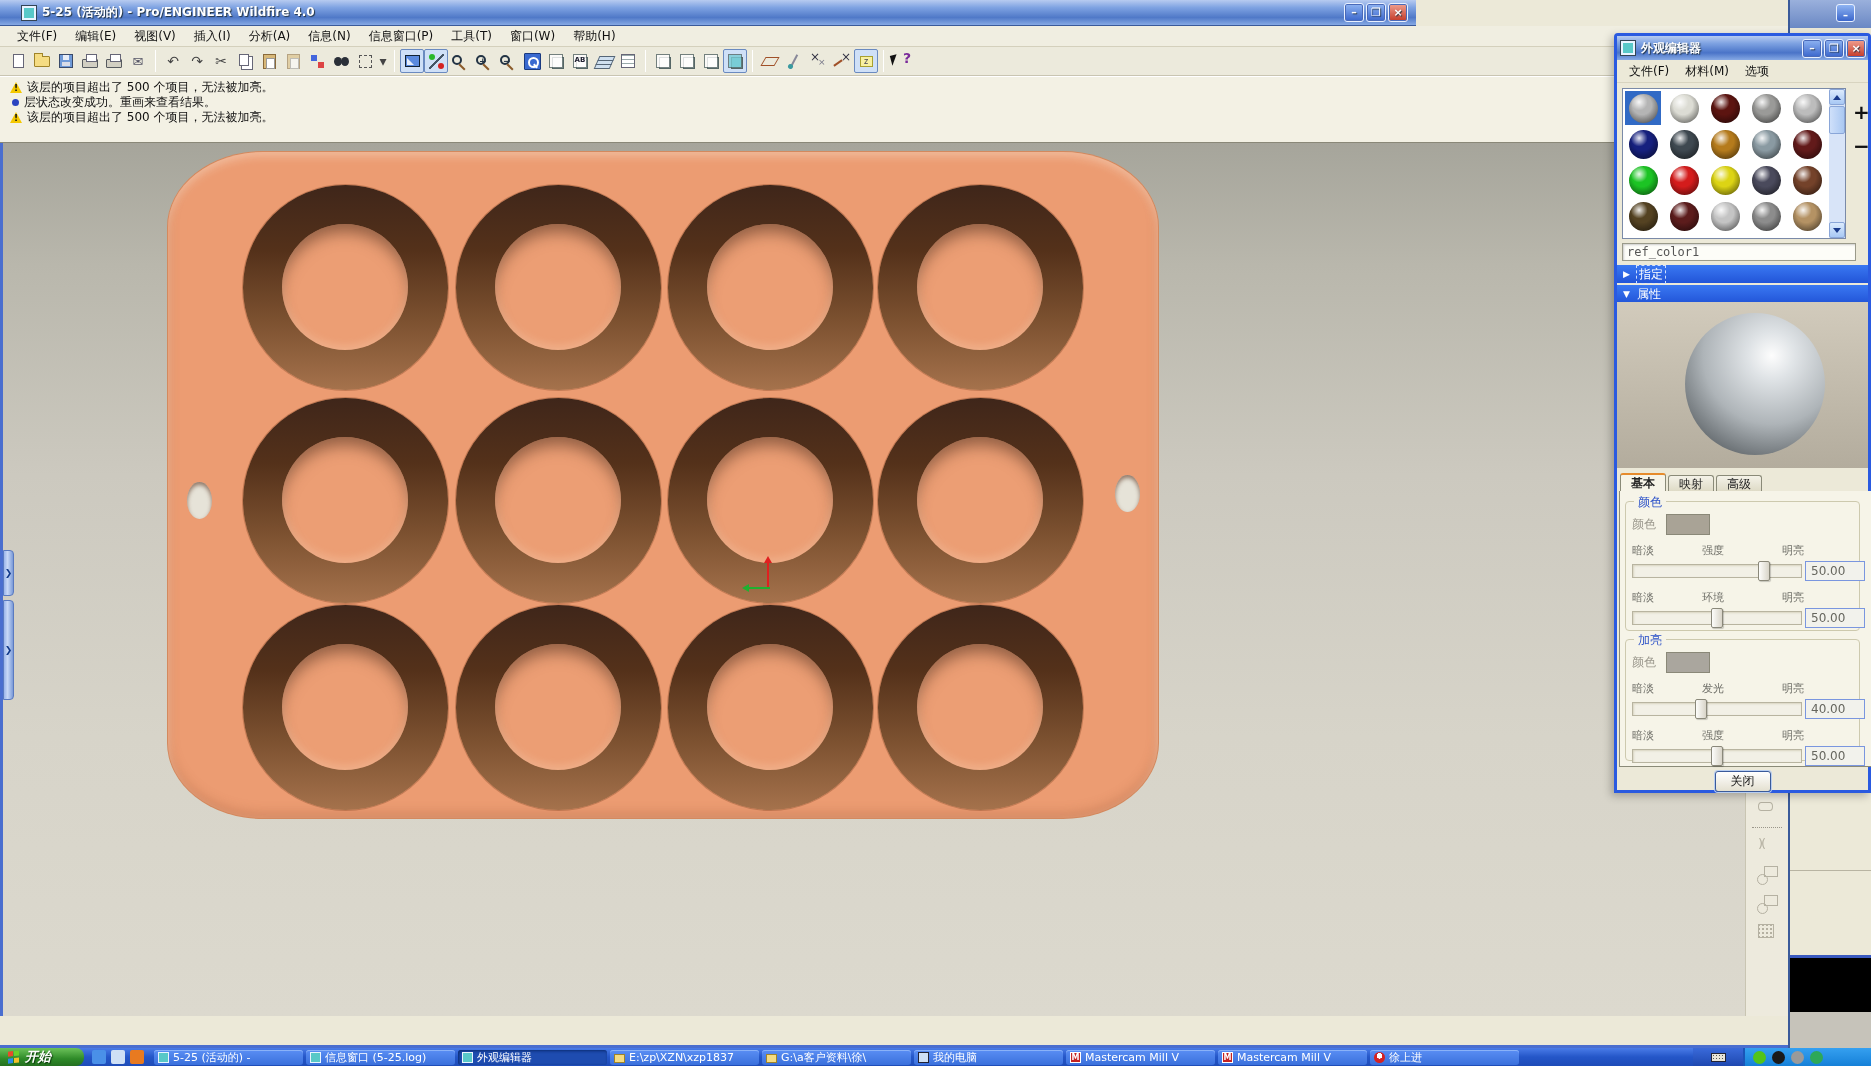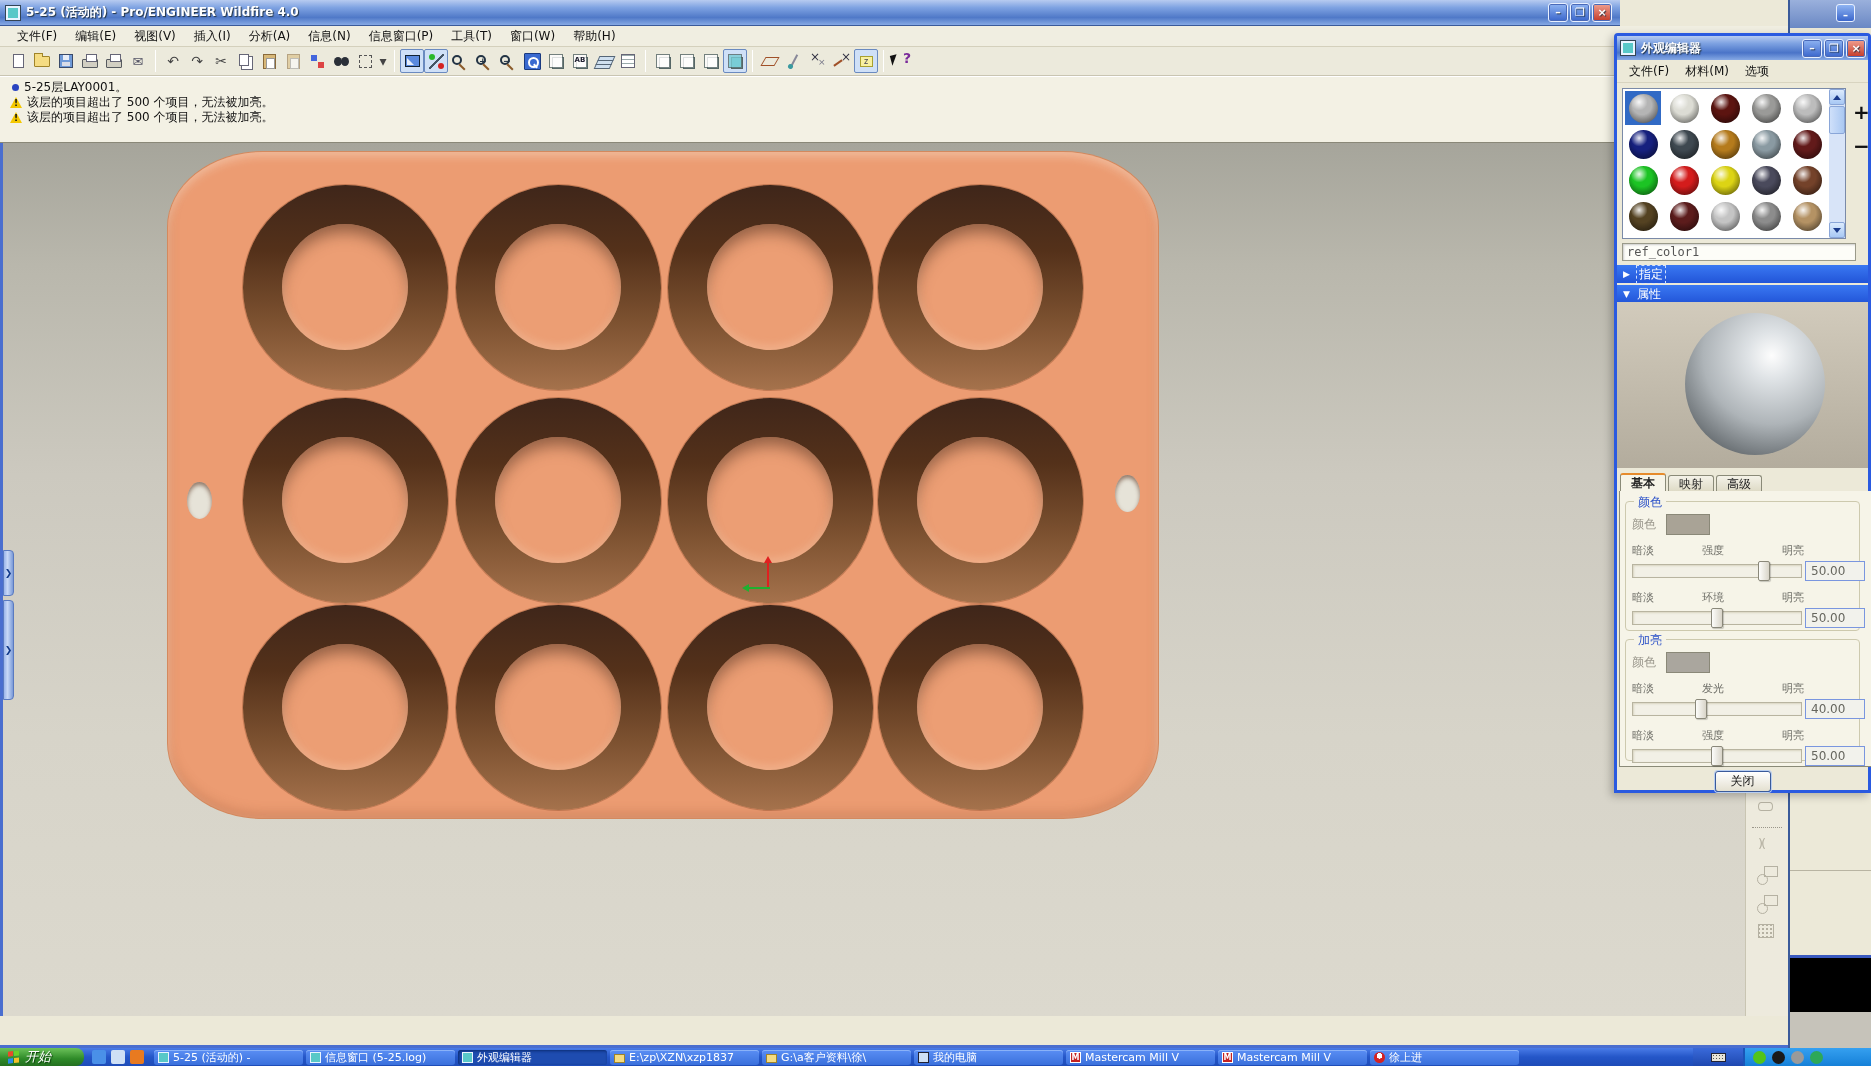--- a/index.html
+++ b/index.html
@@ -2,23 +2,23 @@
 <html><head>
 <meta charset="utf-8">
 <style>
   * { margin:0; padding:0; box-sizing:border-box; }
   html,body { width:1871px; height:1066px; overflow:hidden; }
   body { font-family:"DejaVu Sans","Liberation Sans",sans-serif; font-size:12px; position:relative;
          background:#ece9d8; }
   #screen { position:absolute; left:0; top:0; width:1871px; height:1066px; overflow:hidden; }
 
   
-  #titlebar { position:absolute; left:0; top:0; width:1620px; height:26px;
+  #titlebar { position:absolute; left:0; top:0; width:1416px; height:26px;
     background:linear-gradient(180deg,#b7cbf0 0%,#7fa3e2 30%,#5079c8 70%,#86a9e4 100%);
-    display:flex; align-items:center; padding:0 6px; color:#fff; font-weight:bold;
+    display:flex; align-items:center; padding:0 22px; color:#fff; font-weight:bold;
     text-shadow:1px 1px 1px #234; border-bottom:1px solid #3a5a9a; }
   .app-ico { width:14px; height:14px; background:#58c8c8; border:2px solid #e8f4ff; outline:1px solid #345;
     margin-right:6px; flex:none; }
   .cap-btns { position:absolute; right:8px; top:3px; display:flex; gap:2px; }
   .cap-btn { width:20px; height:19px; border-radius:3px; color:#fff; font-weight:bold; font-size:11px;
     display:flex; align-items:center; justify-content:center;
     background:linear-gradient(180deg,#8fb4f2,#3a66cc); border:1px solid #e8f0ff; box-shadow:inset 0 0 0 1px #4a6ab8; }
   .cap-btn.close { background:linear-gradient(180deg,#f0a090,#c43a28); }
   #menubar { position:absolute; left:0; top:26px; width:1790px; height:21px; background:#f0eee1;
     display:flex; align-items:center; padding-left:8px; border-bottom:1px solid #d4d0bc; }
@@ -220,21 +220,21 @@
   #close-row { position:absolute; left:0; top:735px; width:251px; display:flex; justify-content:center; }
   #close-btn { min-width:56px; height:21px; background:linear-gradient(180deg,#fff,#e4e0d0);
     border:1px solid #3a5a9a; border-radius:3px; box-shadow:0 0 0 1px #b8cef0; color:#111;
     display:flex; align-items:center; justify-content:center; }
 
   
   #taskbar { position:absolute; left:0; top:1048px; width:1871px; height:18px;
     background:linear-gradient(180deg,#4a7ce8 0%,#2456c8 50%,#1e4cb8 100%); display:flex; align-items:center; }
   #start-btn { width:84px; height:18px; background:linear-gradient(180deg,#6cc25a,#2e8a28 60%,#247020);
     border-radius:0 8px 8px 0; display:flex; align-items:center; gap:5px; padding-left:8px;
-    color:#fff; font-weight:normal; font-style:italic; font-size:13px; text-shadow:1px 1px 1px #0a3a0a; flex:none; }
+    color:#fff; font-weight:bold; font-style:italic; font-size:13px; text-shadow:1px 1px 1px #0a3a0a; flex:none; }
   .winflag { width:12px; height:12px; display:grid; grid-template-columns:5px 5px; grid-gap:1px; transform:skewY(-6deg); }
   .winflag i { height:5px; display:block; }
   #quick { display:flex; align-items:center; gap:5px; padding:0 8px; flex:none; }
   .ql { width:14px; height:14px; border-radius:2px; }
   #task-btns { display:flex; gap:3px; flex:none; margin-left:2px; }
   .task-btn { width:149px; height:15px; border-radius:3px; background:linear-gradient(180deg,#5a8ef4,#3a70dc);
     box-shadow:inset 0 1px 0 #8ab2f8; color:#fff; font-size:11px; display:flex; align-items:center; gap:4px;
     padding:0 4px; overflow:hidden; white-space:nowrap; }
   .task-btn.active { background:#1e4cb0; box-shadow:inset 1px 1px 3px #0a2a70; }
   .tb-ico { width:11px; height:11px; flex:none; }
@@ -397,22 +397,22 @@
       <span class="ic pressed">
         <span class="sh sh-note">z</span>
       </span>
       <span class="tb-sep"></span>
       <span class="ic">
         <span class="sh sh-help"></span>
       </span>
     </div>
 
   <div id="msgarea">
-      <div class="msg-line"><span class="msg-dot"></span><span>5-25层LAY0001。</span></div>
       <div class="msg-line"><span class="msg-warn"></span><span>该层的项目超出了 500 个项目，无法被加亮。</span></div>
+      <div class="msg-line"><span class="msg-dot"></span><span>层状态改变成功。重画来查看结果。</span></div>
       <div class="msg-line"><span class="msg-warn"></span><span>该层的项目超出了 500 个项目，无法被加亮。</span></div>
     </div>
 
   <div id="canvas">
     <div id="tray" style="left: 165px; top: 9px; width: 990px; height: 666px; background: rgb(236, 156, 114);">
         <div class="side-hole" style="left: 19px; top: 330px;"></div>
         <div class="side-hole" style="left: 947px; top: 323px;"></div>
         <div class="cup" style="left: 74.5px; top: 32.5px; width: 205px; height: 205px;">
           <div class="cup-inner" style="width: 126px; height: 126px;"></div>
         </div>

